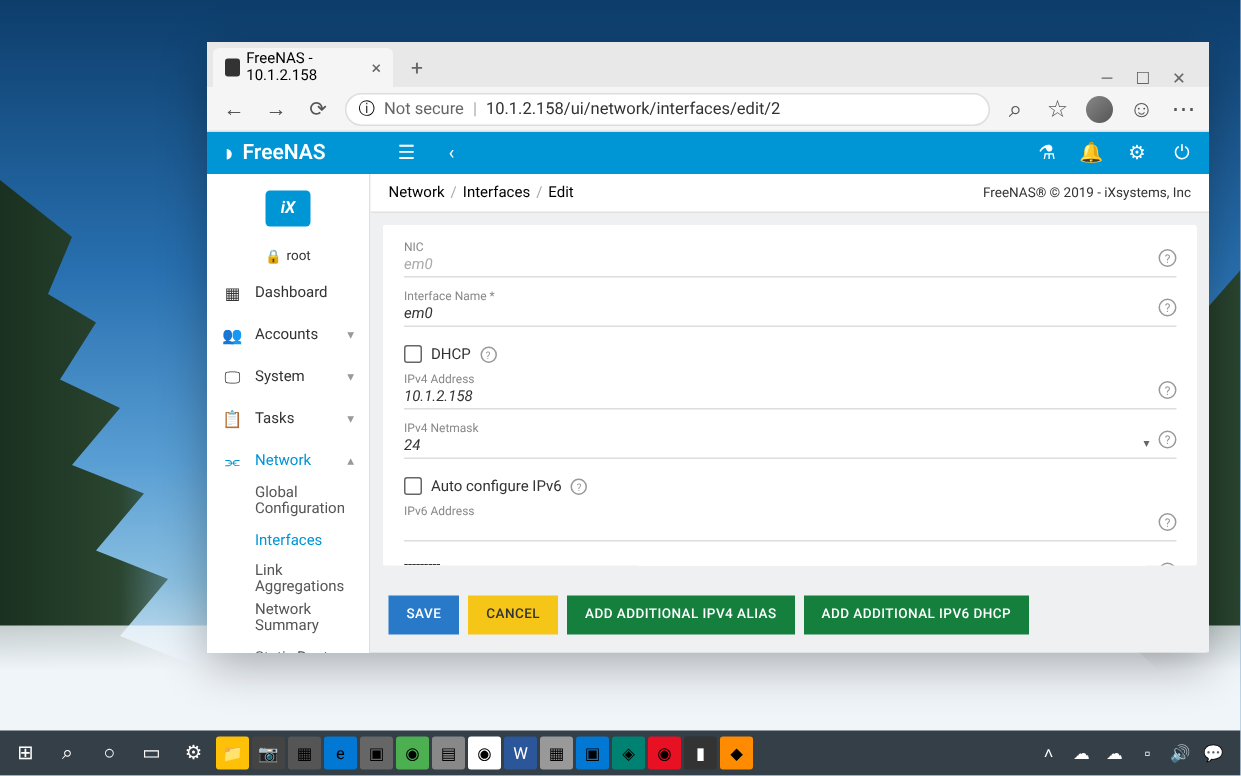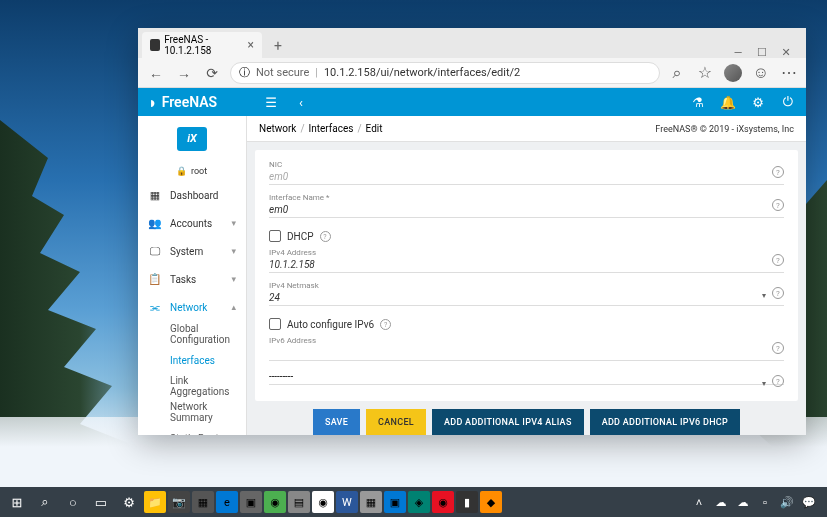--- a/index.html
+++ b/index.html
@@ -58,25 +58,25 @@
 .field-label { font-size: 8px; color: #888; display: block; }
 .field-value { font-size: 10px; color: #333; padding: 2px 0; border-bottom: 1px solid #ddd; min-height: 16px; display: block; width: 100%; font-style: italic; }
 .field-value.muted { color: #aaa; }
 .help-icon { position: absolute; right: 0; top: 6px; width: 12px; height: 12px; border: 1px solid #999; border-radius: 50%; font-size: 8px; color: #999; display: flex; align-items: center; justify-content: center; }
 .checkbox-row { display: flex; align-items: flex-end; gap: 6px; padding: 4px 0 6px 0; }
 .checkbox { width: 12px; height: 12px; border: 1.5px solid #666; border-radius: 2px; }
 .cb-label { font-size: 10px; color: #333; }
 .inline-help { width: 11px; height: 11px; border: 1px solid #999; border-radius: 50%; font-size: 7px; color: #999; display: flex; align-items: center; justify-content: center; }
 .select-caret { position: absolute; right: 18px; top: 10px; font-size: 8px; color: #666; }
 
-.button-row { display: flex; gap: 6px; margin: 0; justify-content: center; }
+.button-row { display: flex; gap: 6px; margin: 12px; }
 .btn { height: 26px; padding: 0 12px; border: none; font-size: 9px; font-weight: 500; cursor: pointer; letter-spacing: 0.3px; }
 .btn-primary { background: #2979c9; color: #fff; }
 .btn-warn { background: #f5c518; color: #333; }
-.btn-info { background: #0c4a6e; color: #fff; }
+.btn-info { background: #15803d; color: #fff; }
 
 .taskbar { position: absolute; bottom: 0; left: 0; right: 0; height: 30px; background: rgba(20,30,40,0.85); display: flex; align-items: center; padding: 0 4px; gap: 2px; }
 .tb-icon { width: 26px; height: 26px; display: flex; align-items: center; justify-content: center; color: #fff; font-size: 13px; }
 .tb-app { width: 22px; height: 22px; border-radius: 2px; display: flex; align-items: center; justify-content: center; font-size: 11px; }
 .tray { margin-left: auto; display: flex; gap: 6px; align-items: center; padding-right: 6px; }
 .tray-icon { width: 16px; height: 16px; color: #fff; font-size: 11px; display: flex; align-items: center; justify-content: center; }
 </style>
 </head>
 <body>
 

